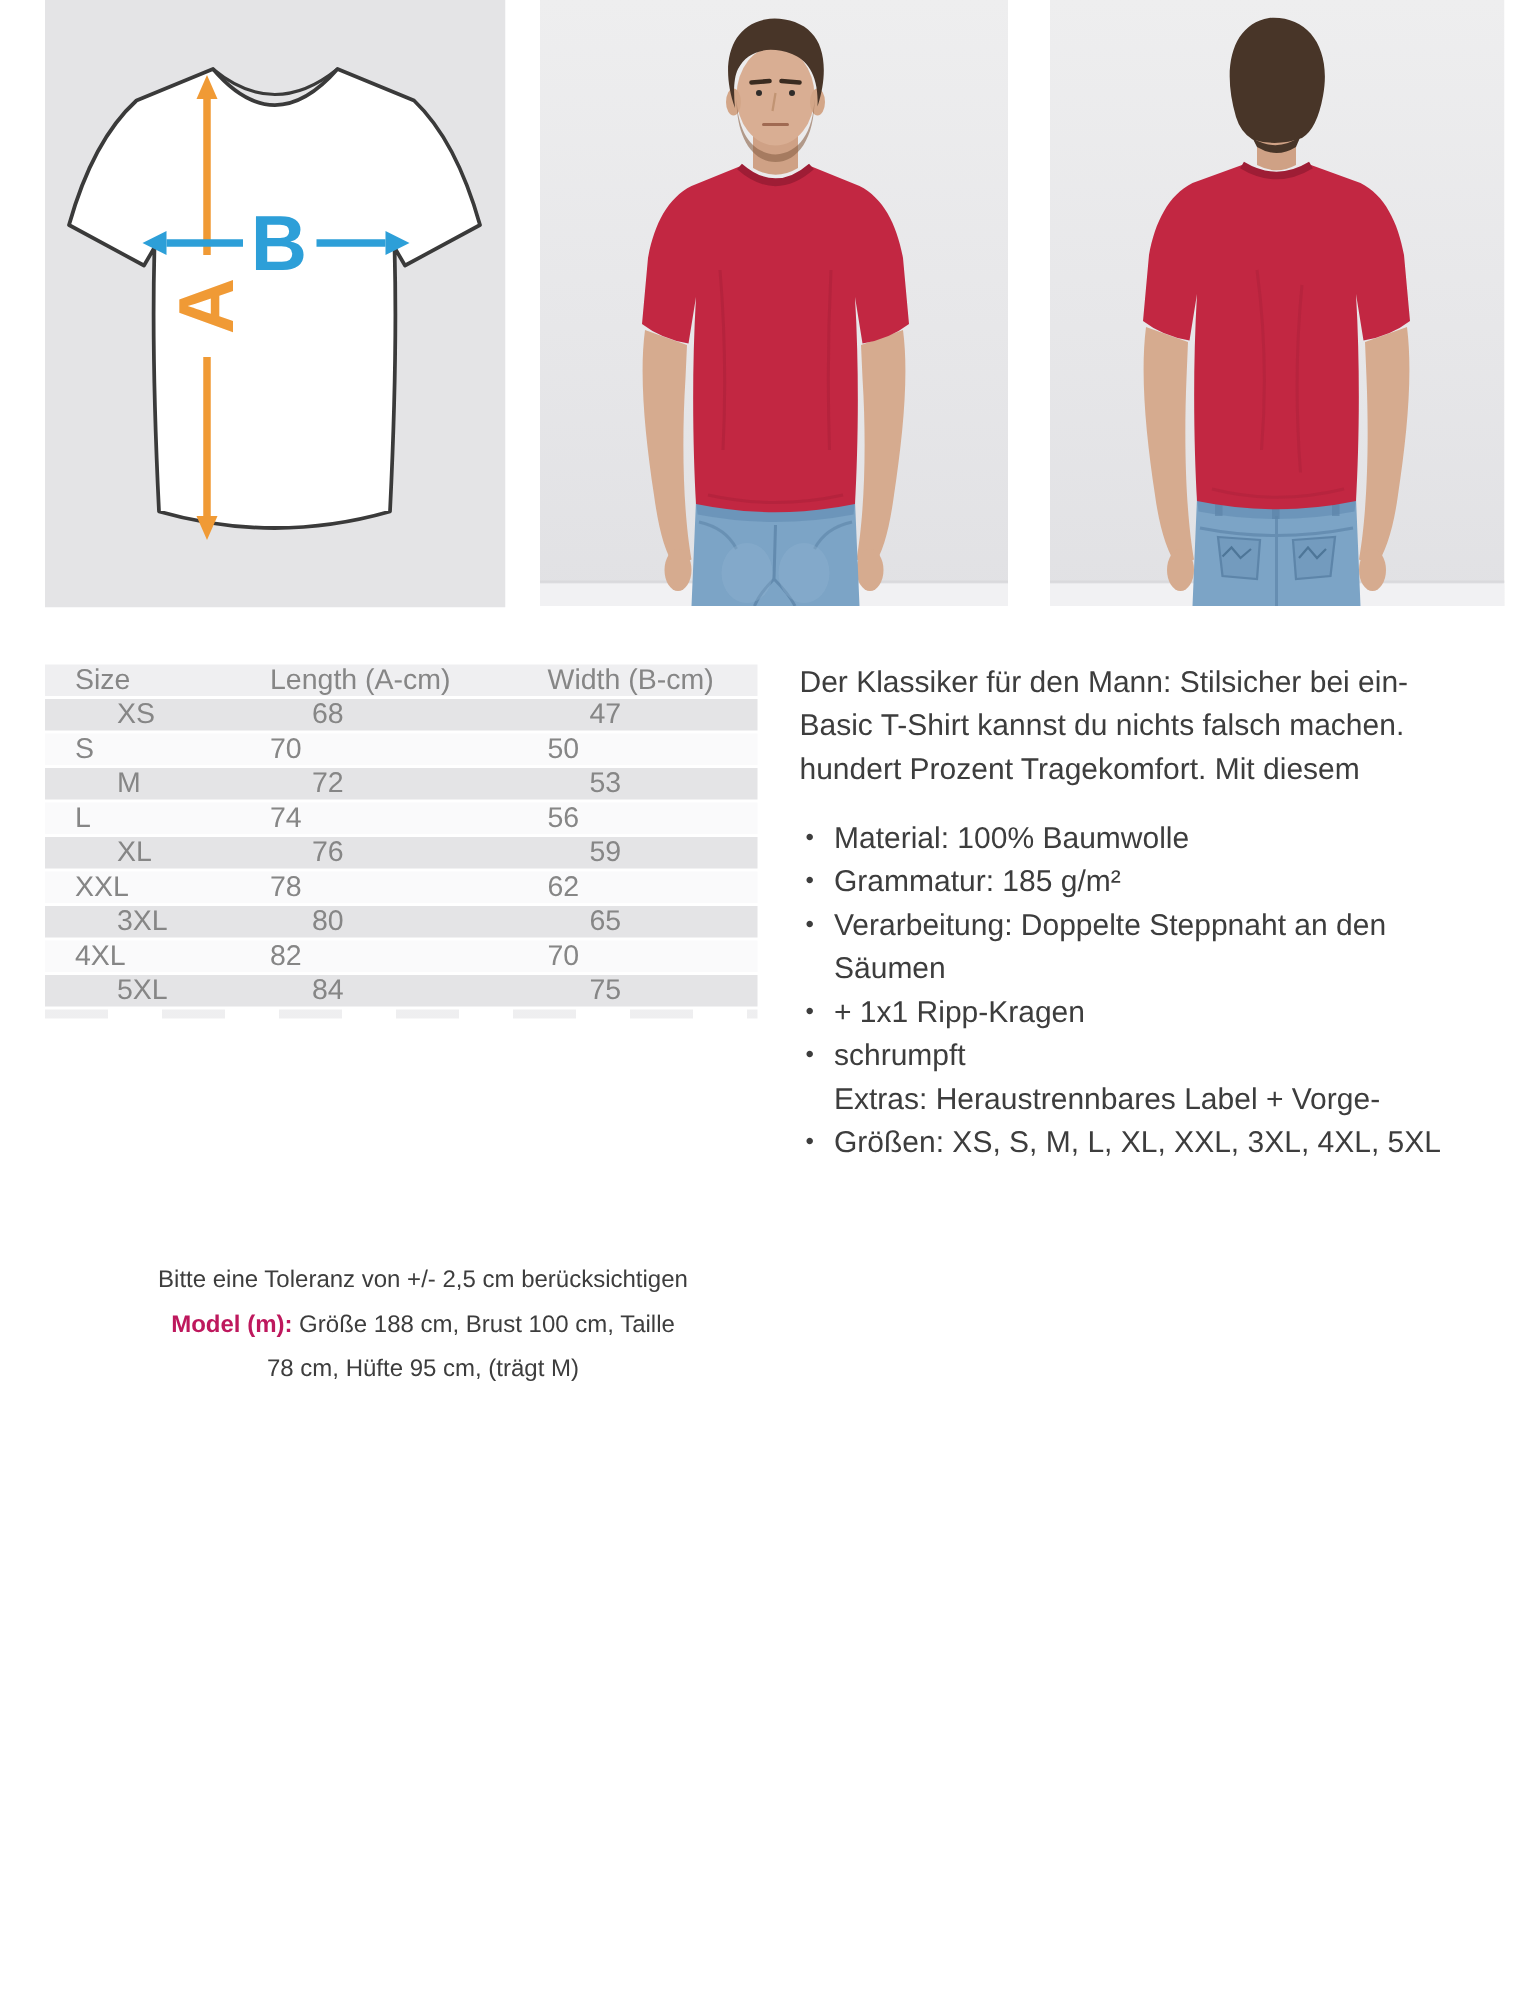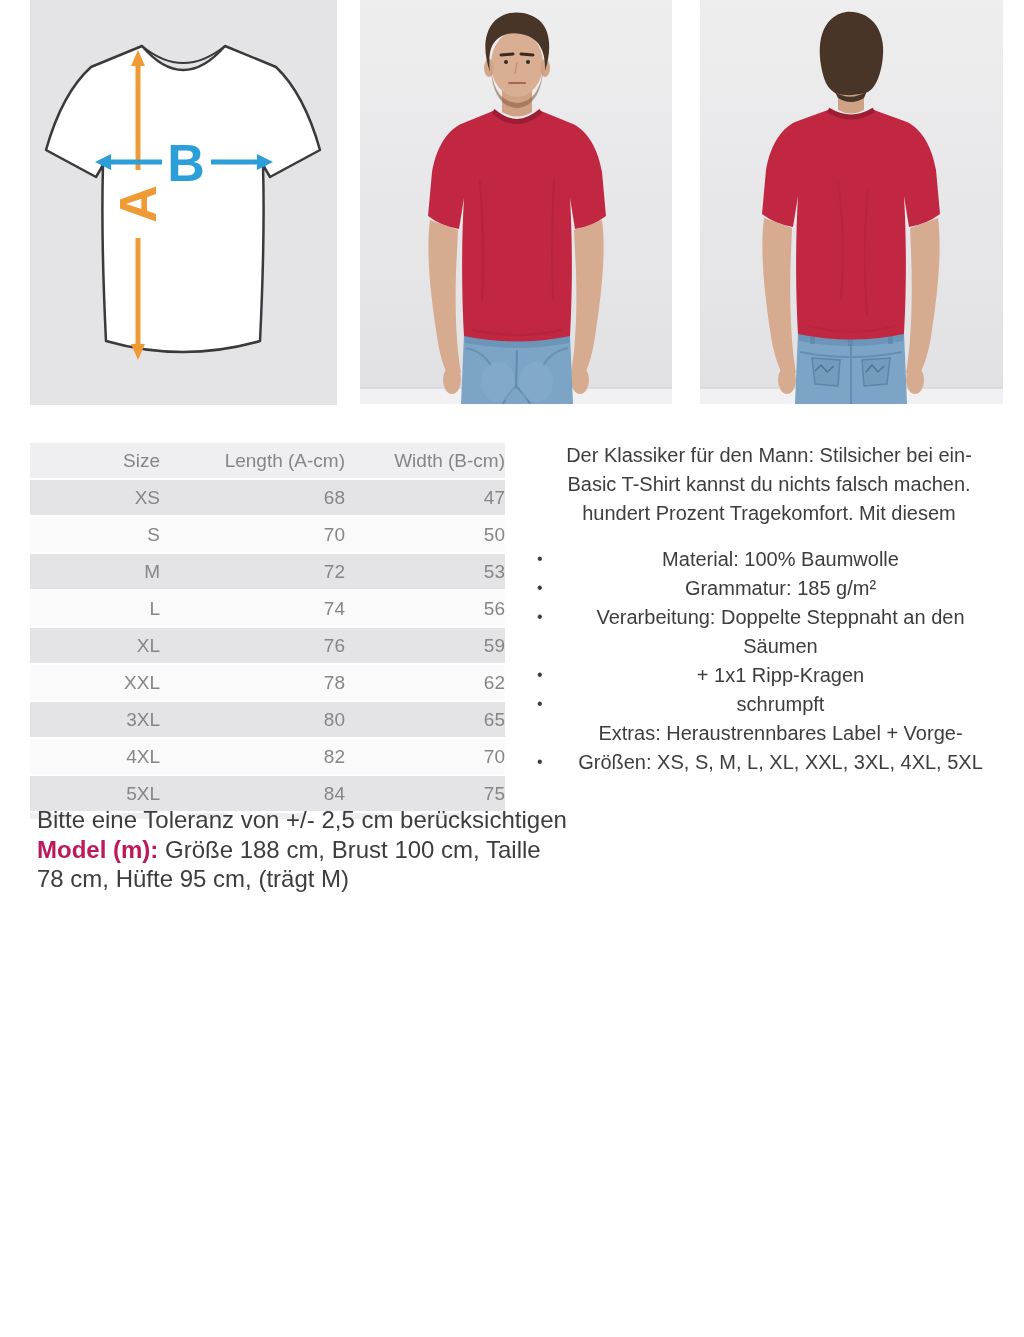--- a/index.html
+++ b/index.html
@@ -12,39 +12,39 @@
   .tile { position:absolute; top:0; }
   .tile svg { display:block; }
   .tile-diagram { left:30px;  width:307px; height:405px; }
   .tile-front   { left:360px; width:312px; height:404px; }
   .tile-back    { left:700px; width:303px; height:404px; }
 
   
   .size-table { position:absolute; left:30px; top:443px; width:475px;
                 font-size:19px; color:#868686; }
   .trow { display:grid; grid-template-columns:130px 185px 160px;
-          height:35px; align-items:center; margin-bottom:2px;text-align:right; }
+          height:21px; align-items:center; margin-bottom:2px; }
   .trow .cell { padding-left:20px; white-space:nowrap; }
   .trow-header { background:#efeff1; }
-  .trow-odd    { background:#e4e4e6; }
+  .trow-odd    { background:#e4e4e6;padding-left:28px; }
   .trow-even   { background:#fafafb; }
   .cropped-row { height:6px; width:475px; opacity:.75;
     background:repeating-linear-gradient(90deg,#e9e9eb 0 42px,transparent 42px 78px); }
 
   
   .description { position:absolute; left:533px; top:441px; width:472px;
                  font-size:20px; line-height:29px; color:#3d3d3d; }
-  .desc-line { white-space:nowrap;text-align:center; }
+  .desc-line { white-space:nowrap; }
   .bullets { margin-top:17px; }
   .bullet-item { position:relative; padding-left:23px; }
   .bullet-dot { position:absolute; left:4px; top:-1px; font-size:16px; color:#3d3d3d; }
 
   
-  .notes { position:absolute; left:37px; top:805px; width:490px;
-           font-size:24px; line-height:29.5px; color:#3d3d3d; }
+  .notes { position:absolute; left:37px; top:839px; width:490px;
+           font-size:16px; line-height:29.5px; color:#3d3d3d;text-align:center; }
   .notes .bold { font-weight:bold; color:#be185d; }
   .notes .line { white-space:nowrap; }
 
   svg text { font-family:"Liberation Sans", sans-serif; }
 </style>
 </head>
 <body>
 
 <div class="page">
 

